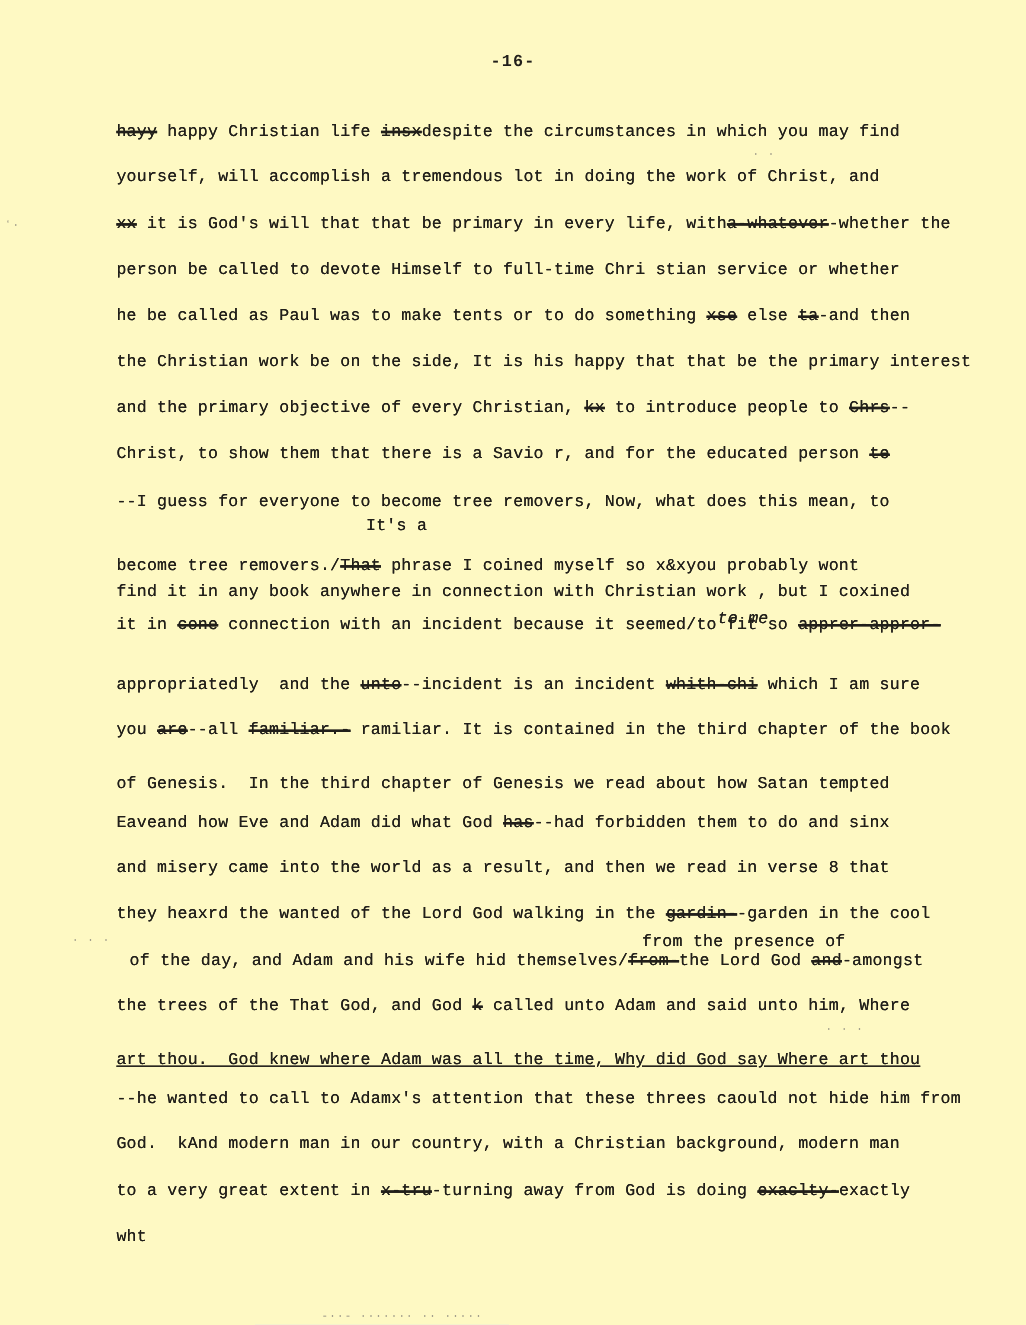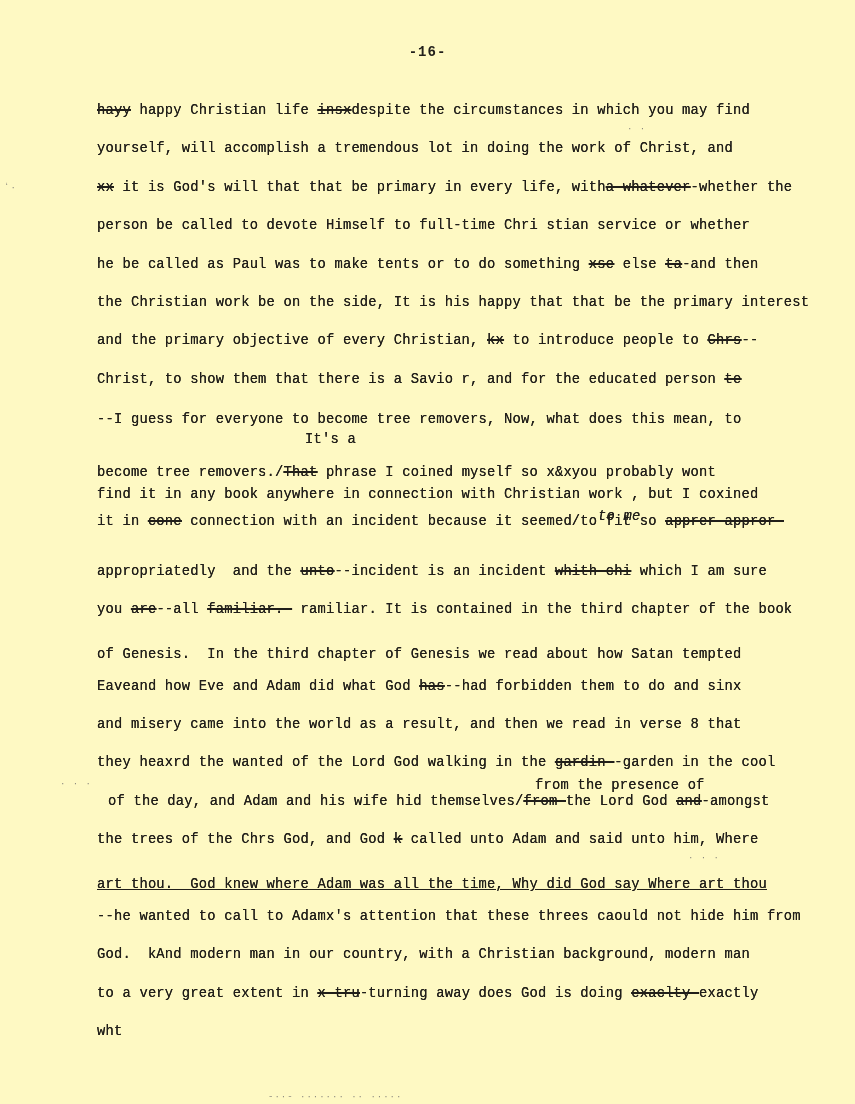--- a/index.html
+++ b/index.html
@@ -58,25 +58,25 @@
       <div class="tline" style="top: 508.125px; left: 598px; font-style: italic;"><span>to me</span></div>
       <div class="tline" style="top: 513px; left: 97px;"><span>it in </span><span class="strike">cone</span><span> connection with an incident because it seemed/to fit so </span><span class="strike">apprer-appror-</span></div>
       <div class="tline" style="top: 562.5px; left: 97px;"><span>appropriatedly  and the </span><span class="strike">unto</span><span>--incident is an incident </span><span class="strike">whith-chi</span><span> which I am sure</span></div>
       <div class="tline" style="top: 600.875px; left: 97px;"><span>you </span><span class="strike">are</span><span>--all </span><span class="strike">familiar.-</span><span> ramiliar. It is contained in the third chapter of the book</span></div>
       <div class="tline" style="top: 646px; left: 97px;"><span>of Genesis.  In the third chapter of Genesis we read about how Satan tempted</span></div>
       <div class="tline" style="top: 677.625px; left: 97px;"><span>Eaveand how Eve and Adam did what God </span><span class="strike">has</span><span>--had forbidden them to do and sinx</span></div>
       <div class="tline" style="top: 716px; left: 97px;"><span>and misery came into the world as a result, and then we read in verse 8 that</span></div>
       <div class="tline" style="top: 754.375px; left: 97px;"><span>they heaxrd the wanted of the Lord God walking in the </span><span class="strike">gardin-</span><span>-garden in the cool</span></div>
       <div class="tline" style="top: 776.75px; left: 535px;"><span>from the presence of</span></div>
       <div class="tline" style="top: 792.75px; left: 108px;"><span>of the day, and Adam and his wife hid themselves/</span><span class="strike">from-</span><span>the Lord God </span><span class="strike">and</span><span>-amongst</span></div>
-      <div class="tline" style="top: 831.125px; left: 97px;"><span>the trees of the Chrs God, and God </span><span class="strike">k</span><span> called unto Adam and said unto him, Where</span></div>
+      <div class="tline" style="top: 831.125px; left: 97px;"><span>the trees of the That God, and God </span><span class="strike">k</span><span> called unto Adam and said unto him, Where</span></div>
       <div class="tline" style="top: 876px; left: 97px; text-decoration: underline;"><span>art thou.  God knew where Adam was all the time, Why did God say Where art thou</span></div>
       <div class="tline" style="top: 907.875px; left: 97px;"><span>--he wanted to call to Adamx's attention that these threes caould not hide him from</span></div>
       <div class="tline" style="top: 946.25px; left: 97px;"><span>God.  kAnd modern man in our country, with a Christian background, modern man</span></div>
-      <div class="tline" style="top: 984.625px; left: 97px;"><span>to a very great extent in </span><span class="strike">x-tru</span><span>-turning away does God is doing </span><span class="strike">exaclty-</span><span>exactly</span></div>
+      <div class="tline" style="top: 984.625px; left: 97px;"><span>to a very great extent in </span><span class="strike">x-tru</span><span>-turning away from God is doing </span><span class="strike">exaclty-</span><span>exactly</span></div>
       <div class="tline" style="top: 1023px; left: 97px;"><span>wht</span></div>
     </div>
 <div class="artifact" style="left: 4px; top: 183px;">ʻ·</div>
     <div class="artifact" style="left: 627px; top: 124px;">· ·</div>
     <div class="artifact" style="left: 60px; top: 779px;">· · ·</div>
     <div class="artifact" style="left: 688px; top: 853px;">· · ·</div>
     <div class="artifact" style="left: 268px; top: 1092px;">-··- ······· ·· ·····</div>
   </div>
 
 </body></html>

